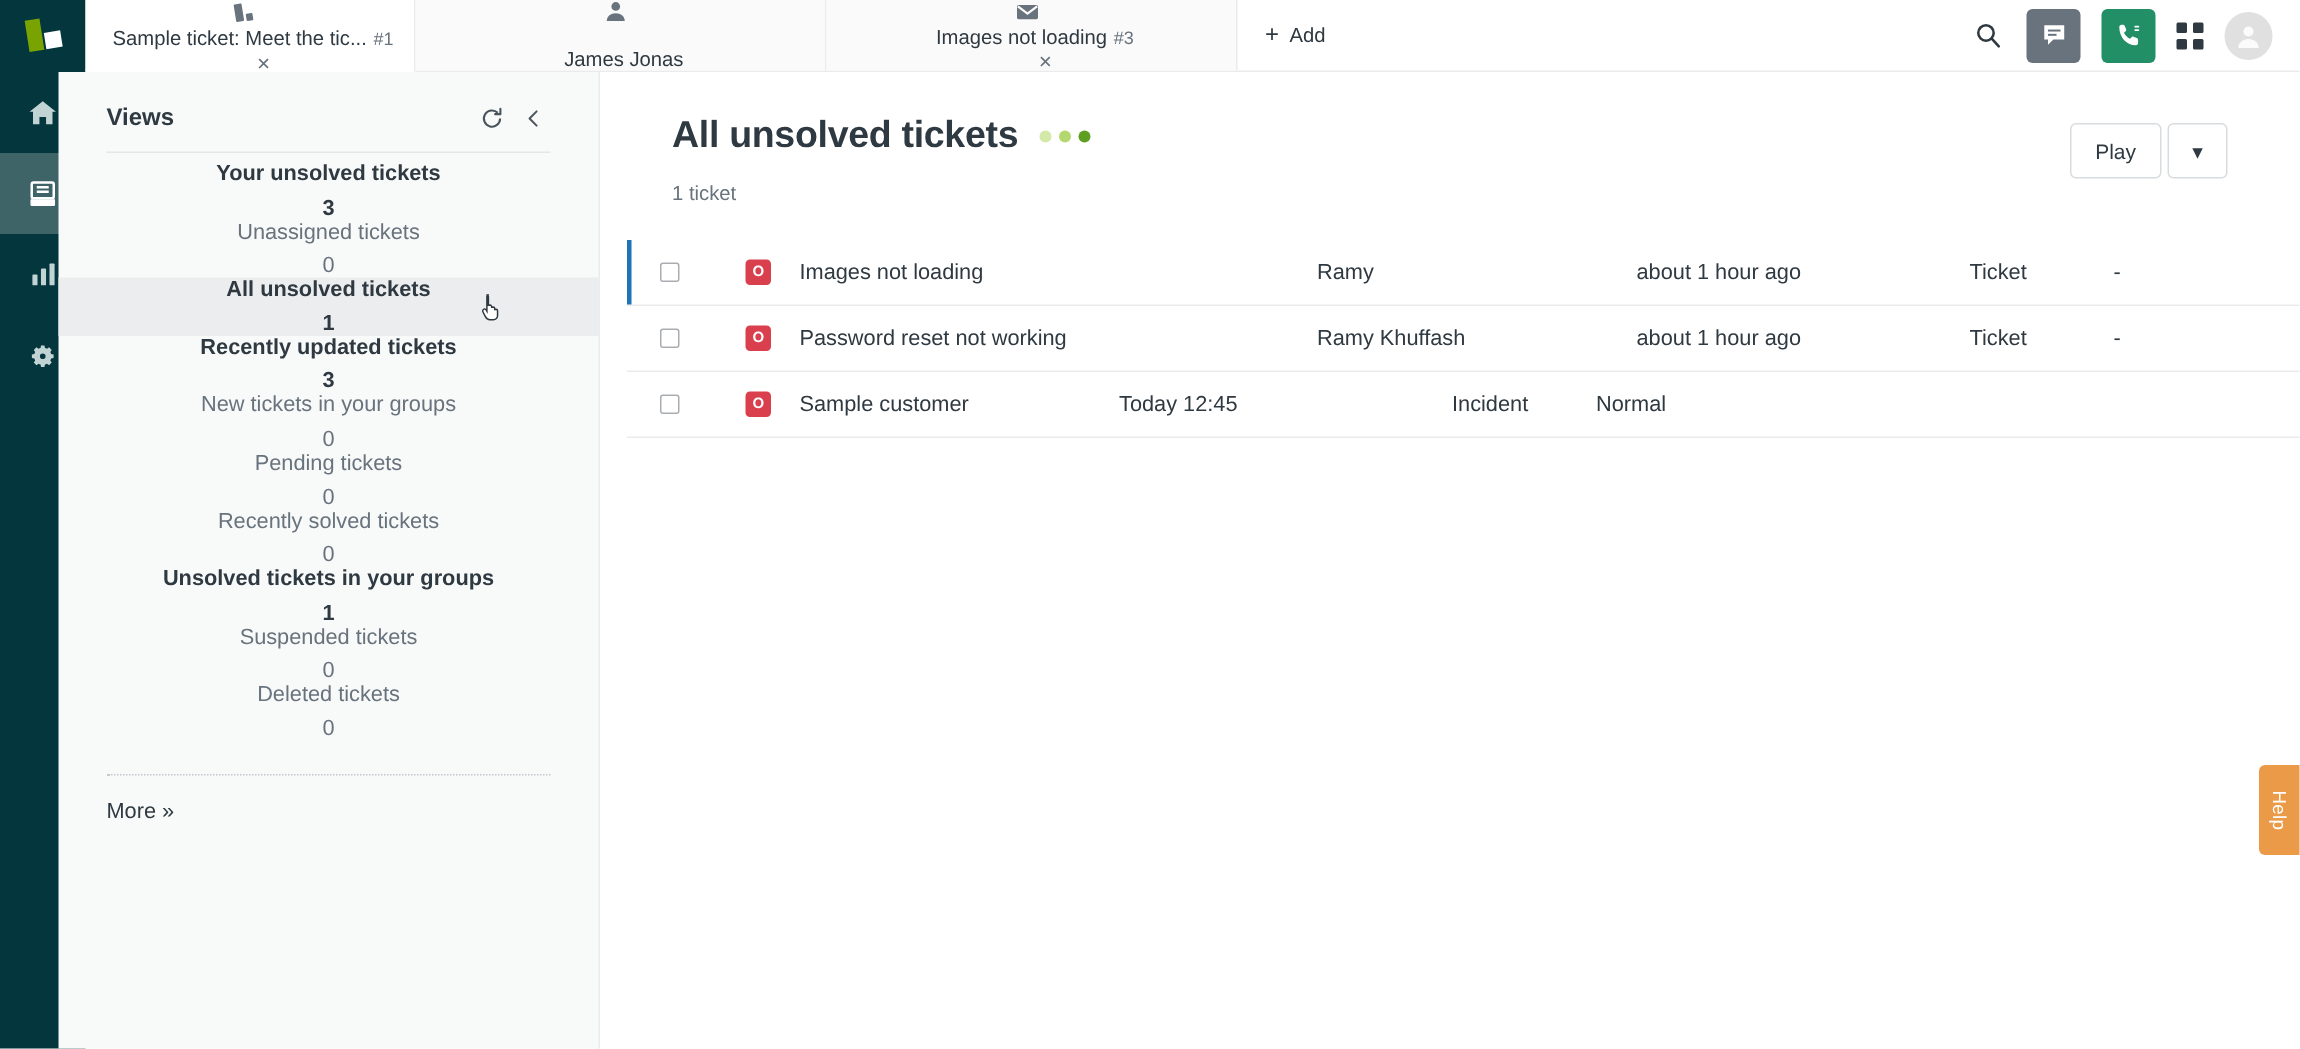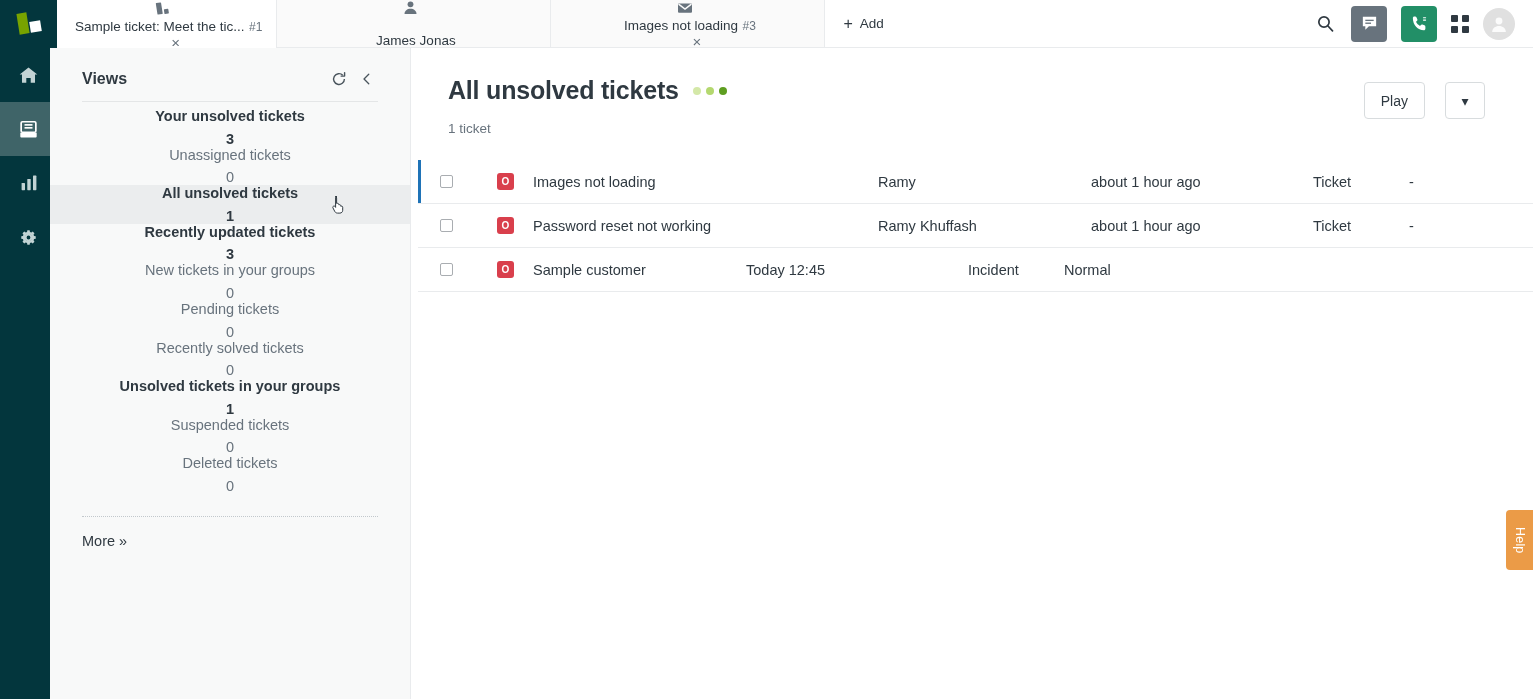--- a/index.html
+++ b/index.html
@@ -115,21 +115,21 @@
     display: flex; flex-direction: column; align-items: stretch;
   }
   .nav-item {
     height: 54px; display: flex; align-items: center; justify-content: center;
     cursor: pointer; color: #c2d3d4;
   }
   .nav-item.active { background: #3f6468; color: #fff; }
 
   
   .views-panel {
-    position: absolute; top: 48px; left: 50px;
+    position: absolute; top: 48px; left: 39px;
     width: 361px; height: 651px;
     background: #f8f9f9;
     border-right: 1px solid #e9ebed;
   }
   .views-header {
     display: flex; align-items: center;
     padding: 20px 32px 0 32px;
   }
   .views-title {
     font-size: 16px; font-weight: bold; color: #2f3941; flex: 1 1 auto;
@@ -176,21 +176,21 @@
   .main-header {
     display: flex; align-items: flex-start;
     padding: 28px 48px 0 30px;
   }
   .main-head-left { flex: 1 1 auto; }
   .main-title-row { display: flex; align-items: center; gap: 14px; }
   .main-title { font-size: 25px; font-weight: bold; color: #2f3941; letter-spacing: -0.2px; }
   .dots { display: flex; align-items: center; gap: 5px; }
   .dots i { width: 8px; height: 8px; border-radius: 50%; display: block; }
   .main-sub { font-size: 13.5px; color: #68737d; margin-top: 16px; }
-  .main-head-right { display: flex; align-items: center; gap: 20px; padding-top: 6px; }
+  .main-head-right { display: flex; align-items: center; gap: 4px; padding-top: 6px; }
   .btn {
     height: 37px; min-width: 56px; padding: 0 16px;
     border: 1px solid #d8dcde; border-radius: 4px;
     background: #fff; font-size: 14px; color: #2f3941;
     cursor: pointer; display: flex; align-items: center; justify-content: center;
     font-family: "Liberation Sans", sans-serif;
   }
   .btn.caret { min-width: 0; width: 40px; padding: 0; }
 
   

